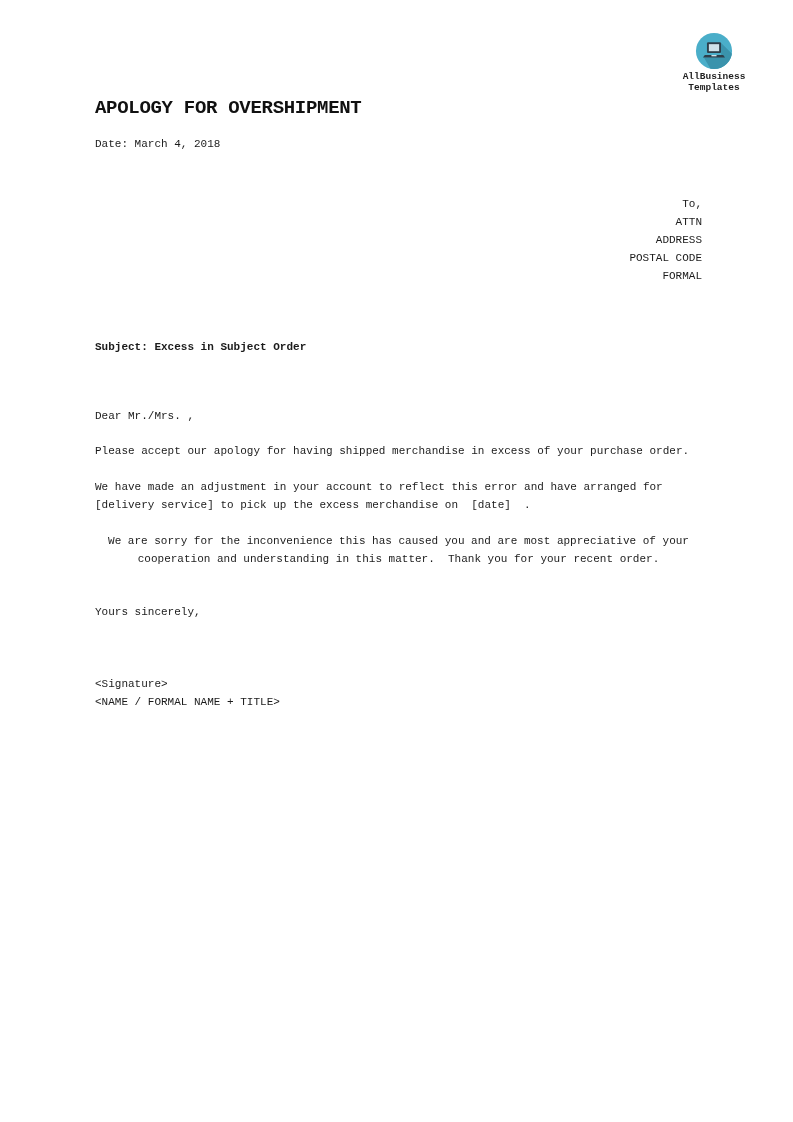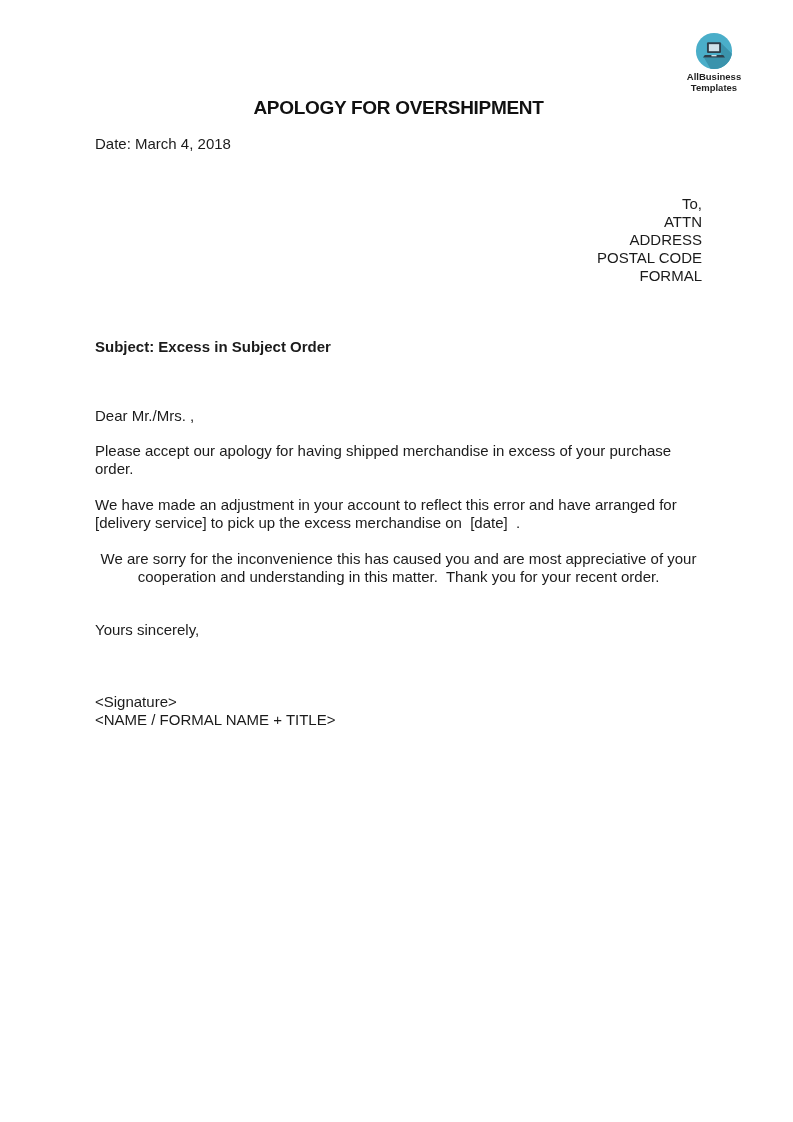--- a/index.html
+++ b/index.html
@@ -3,21 +3,21 @@
 <meta charset="utf-8">
 <style>
   * { box-sizing: border-box; }
   html, body { margin: 0; padding: 0; background: #ffffff; }
   .page {
     position: relative;
     width: 793px;
     height: 1122px;
     margin: 0 auto;
     background: #ffffff;
-    font-family: Liberation Sans, sans-serif;
+    font-family: Liberation Mono, monospace;
     color: #1b1b1b;
     overflow: hidden;
   }
   .logo {
     position: absolute;
     top: 32px;
     left: 678px;
     width: 72px;
     text-align: center;
   }
@@ -31,30 +31,29 @@
   }
   .logo-text span { display: block; }
   .content {
     position: absolute;
     left: 95px;
     top: 0;
     width: 607px;
   }
   .title {
     margin: 97px 0 0 0;
-    text-align: center;
     font-size: 19px;
     line-height: 22px;
     font-weight: 700;
     letter-spacing: -0.3px;
     color: #111111;
   }
   .line {
     margin: 0;
-    font-size: 15px;
+    font-size: 11px;
     line-height: 18px;
     white-space: pre-wrap;
   }
   .date-line     { margin-top: 16px; }
   .recipient     { margin-top: 42px; text-align: right; }
   .subject-line  { margin-top: 53px; font-weight: 700; }
   .salutation    { margin-top: 51px; }
   .para-1        { margin-top: 17px; }
   .para-2        { margin-top: 18px; }
   .para-3        { margin-top: 18px; text-align: center; }

